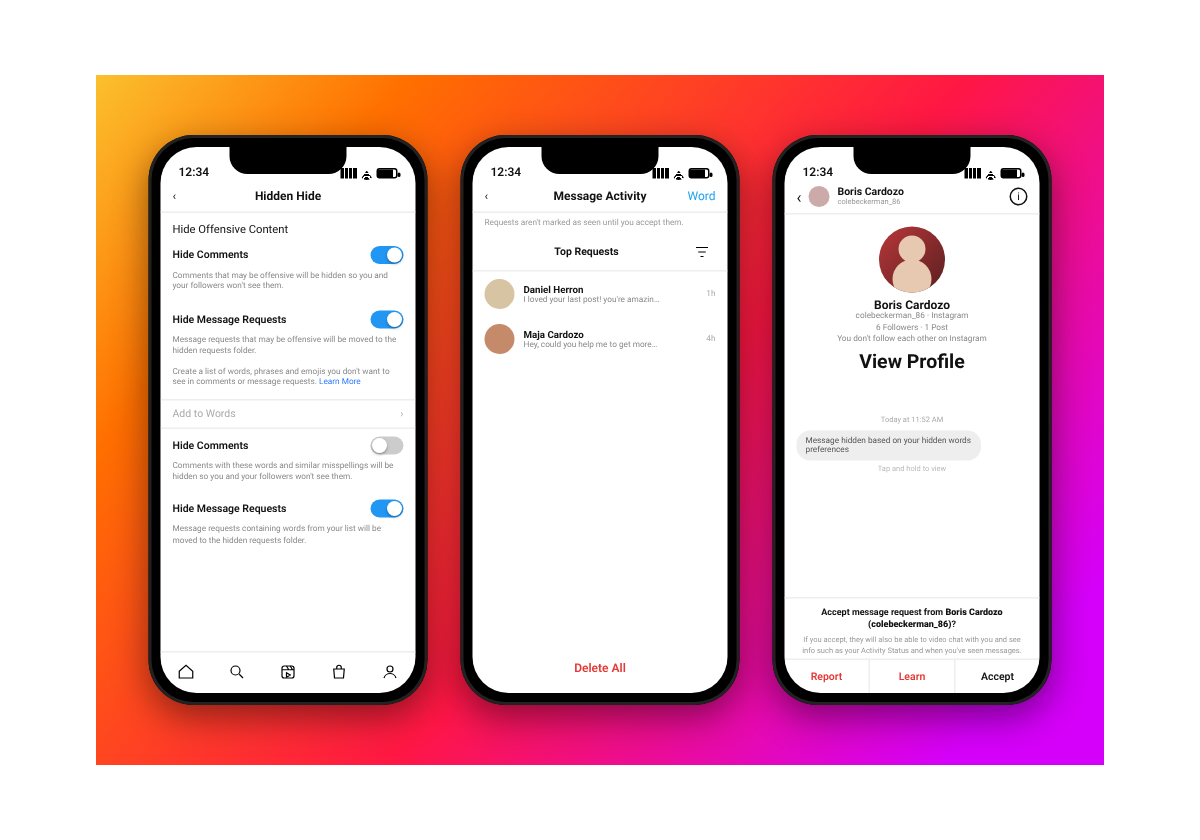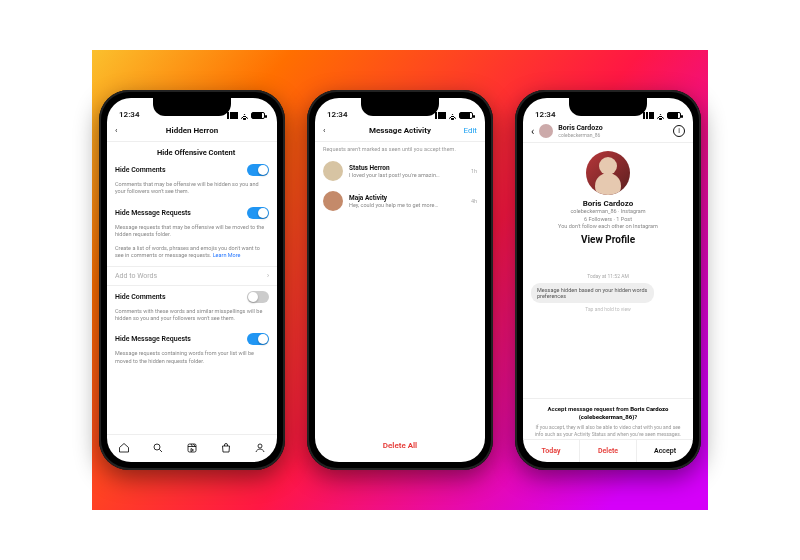--- a/index.html
+++ b/index.html
@@ -7,21 +7,21 @@
     width: 800px;
     height: 560px;
     background: #fff;
     font-family: -apple-system, BlinkMacSystemFont, "Segoe UI", Roboto, Helvetica, Arial, sans-serif;
     overflow: hidden;
     display: flex;
     align-items: center;
     justify-content: center;
   }
   .stage {
-    width: 616px;
+    width: 672px;
     height: 460px;
     background: linear-gradient(130deg, #fbc02d 0%, #ff6f00 20%, #ff1744 55%, #d500f9 90%);
     display: flex;
     align-items: center;
     justify-content: center;
     gap: 22px;
   }
   .phone {
     width: 186px;
     height: 380px;
@@ -79,21 +79,21 @@
     border-bottom: 1px solid #eee;
     min-height: 22px;
   }
   .nav-header .title { font-weight:700; font-size:8px; }
   .nav-header .side { width: 24px; font-size:8px; color:#1da1f2; }
   .nav-header .side.left { text-align:left; color:#111; }
   .nav-header .side.right { text-align:right; }
   .chev { font-size:11px; font-weight:400; }
 
   .content { flex:1; overflow:hidden; }
-  .section-label { font-weight:700; font-size:7.5px; padding:6px 8px 2px;margin-left:42px; }
+  .section-label { font-weight:400; font-size:7.5px; padding:6px 8px 2px; }
   .row {
     display:flex;
     align-items:center;
     justify-content:space-between;
     padding: 5px 8px;
   }
   .row .rl { flex:1; }
   .row .rt { font-size:7px; font-weight:600; }
   .help { font-size:5.5px; color:#888; padding:0 8px 6px; line-height:1.35; }
   .link { color:#2979ff; }
@@ -159,21 +159,21 @@
   .chat-header .huser { font-size:5px; color:#999; }
   .chat-header .info { margin-left:auto; width:12px;height:12px;border:1px solid #111;border-radius:50%;display:flex;align-items:center;justify-content:center;font-size:7px;}
   .profile-block { text-align:center; padding:8px 8px 4px; }
   .big-ava { width:44px;height:44px;border-radius:50%;margin:0 auto 4px; background:linear-gradient(135deg,#b8373a 0%,#5a1f1f 100%); position:relative; overflow:hidden;}
   .big-ava::after{content:"";position:absolute;left:50%;bottom:-4px;transform:translateX(-50%);width:26px;height:26px;border-radius:50%;background:#e6c9b0;}
   .big-ava::before{content:"";position:absolute;left:50%;top:6px;transform:translateX(-50%);width:18px;height:18px;border-radius:50%;background:#e6c9b0;}
   .pname { font-size:8px; font-weight:700; }
   .phandle { font-size:5.5px; color:#888; }
   .pstats { font-size:5.5px; color:#888; margin-top:2px;}
   .pnote { font-size:5.5px; color:#888; margin-top:1px;}
-  .view-profile { font-size:10px; font-weight:700; margin-top:5px; display:inline-block;}
+  .view-profile { font-size:13px; font-weight:700; margin-top:5px; display:inline-block;}
   .chat-area { padding: 6px 8px; }
   .tstamp { text-align:center; font-size:5px; color:#aaa; margin:18px 0 4px;}
   .bubble { background:#eee; border-radius:9px; padding:4px 6px; font-size:5.5px; color:#555; max-width:80%;}
   .taphold { text-align:center; font-size:5px; color:#bbb; margin-top:3px;}
   .accept-block { border-top:1px solid #eee; padding:6px 8px 2px; text-align:center;}
   .accept-title { font-size:6px; font-weight:700; line-height:1.3;}
   .accept-help { font-size:5px; color:#999; margin-top:3px; line-height:1.3;}
   .action-bar { display:flex; border-top:1px solid #eee; }
   .action-bar .ab { flex:1; text-align:center; padding:7px 0; font-size:7px; font-weight:600;}
   .ab.report { color:#e53935; border-right:1px solid #eee;}
@@ -193,21 +193,21 @@
         <div class="sb-icons">
           <span class="bars"></span>
           <span class="wifi"></span>
           <span class="batt">
               <i></i>
             </span>
         </div>
       </div>
       <div class="nav-header">
         <span class="side left chev">‹</span>
-        <span class="title">Hidden Herron</span>
+        <span class="title">Hidden Hide</span>
         <span class="side"></span>
       </div>
       <div class="content">
         <div class="section-label">Hide Offensive Content</div>
         <div class="row">
           <div class="rl">
               <div class="rt">Hide Comments</div>
             </div>
           <div class="toggle on"></div>
         </div>
@@ -285,36 +285,44 @@
           <span class="bars"></span>
           <span class="wifi"></span>
           <span class="batt">
               <i></i>
             </span>
         </div>
       </div>
       <div class="nav-header">
         <span class="side left chev">‹</span>
         <span class="title">Message Activity</span>
-        <span class="side right">Edit</span>
+        <span class="side right">Word</span>
       </div>
       <div class="req-note">Requests aren't marked as seen until you accept them.</div>
+      <div class="subheader">
+        <div class="subtab">Top Requests</div>
+        <div class="filter-ic">
+          <svg class="ico" viewBox="0 0 24 24">
+              <path d="M4 6h16M7 12h10M10 18h4"></path>
+            </svg>
+        </div>
+      </div>
       <div class="content">
         <div class="msg-row">
           <div class="avatar"></div>
           <div class="mc">
-            <div class="mn">Status Herron</div>
+            <div class="mn">Daniel Herron</div>
             <div class="mp">I loved your last post! you're amazin…</div>
           </div>
           <div class="mt">1h</div>
         </div>
         <div class="msg-row">
           <div class="avatar b"></div>
           <div class="mc">
-            <div class="mn">Maja Activity</div>
+            <div class="mn">Maja Cardozo</div>
             <div class="mp">Hey, could you help me to get more…</div>
           </div>
           <div class="mt">4h</div>
         </div>
       </div>
       <div class="delete-all">Delete All</div>
     </div>
   </div>
 
   <div class="phone">
@@ -356,20 +364,20 @@
           <div class="taphold">Tap and hold to view</div>
         </div>
       </div>
       <div class="accept-block">
         <div class="accept-title">
           <span>Accept message request from </span><b>Boris Cardozo (colebeckerman_86)</b><span>?</span>
         </div>
         <div class="accept-help">If you accept, they will also be able to video chat with you and see info such as your Activity Status and when you've seen messages.</div>
       </div>
       <div class="action-bar">
-        <div class="ab report">Today</div>
-        <div class="ab delete">Delete</div>
+        <div class="ab report">Report</div>
+        <div class="ab delete">Learn</div>
         <div class="ab accept">Accept</div>
       </div>
     </div>
   </div>
 
 </div>
 
 </body></html>

